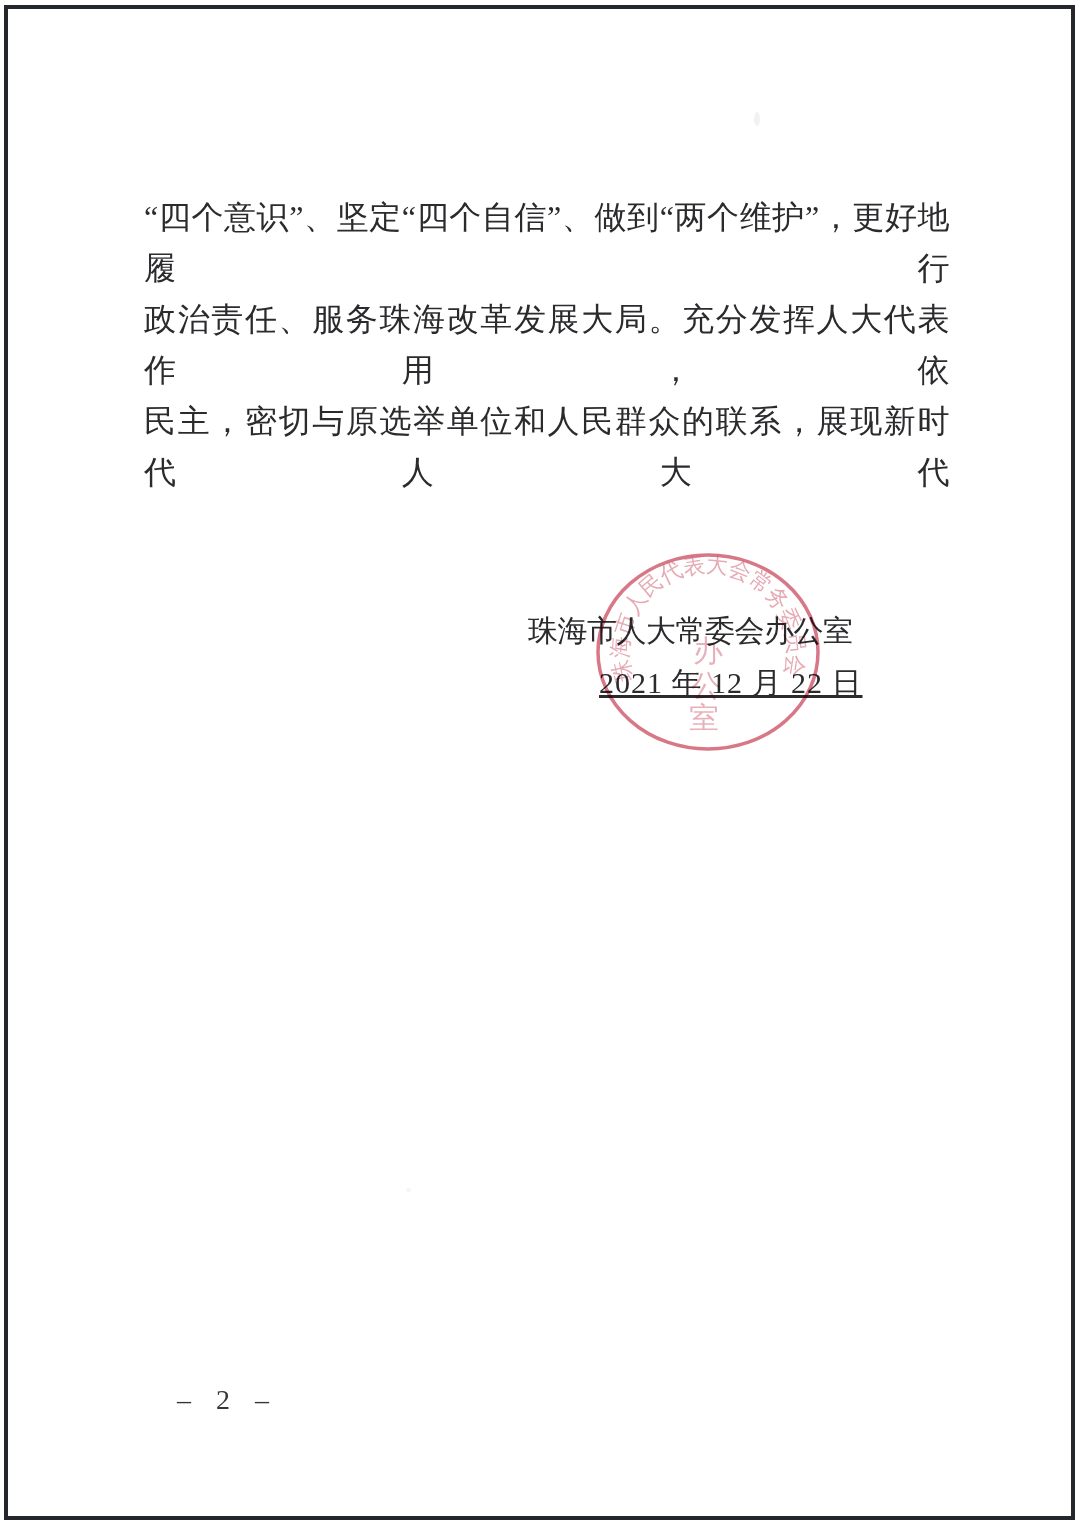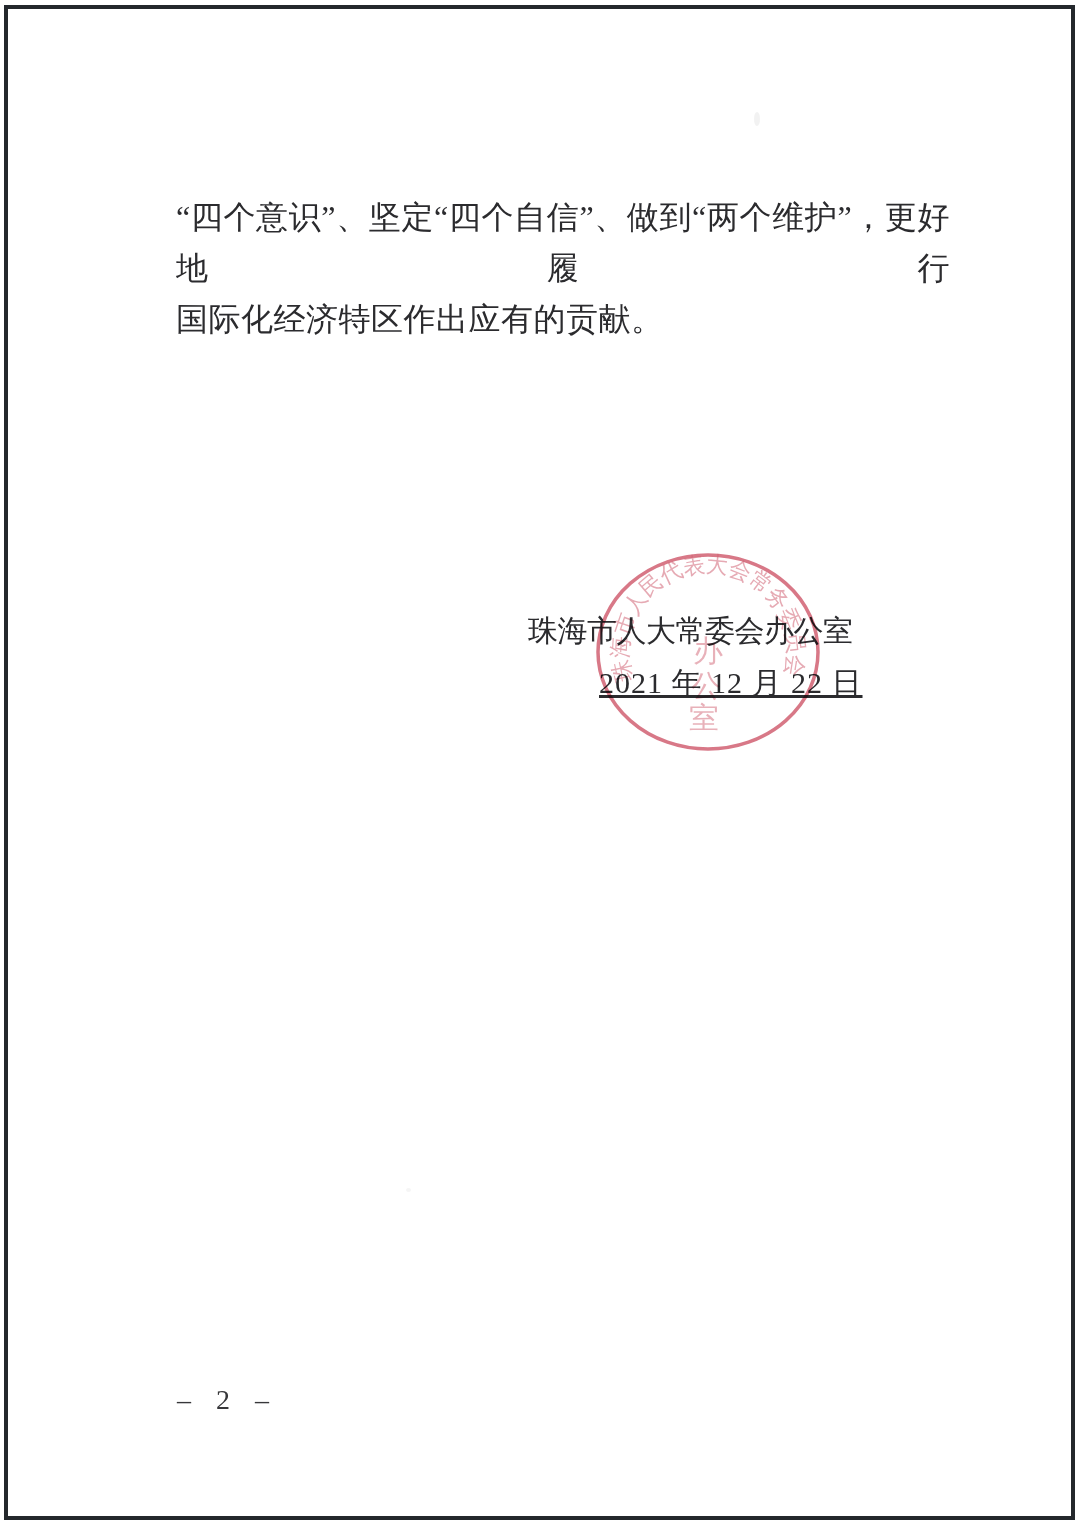--- a/index.html
+++ b/index.html
@@ -24,21 +24,20 @@
     width: 806px;
     font-size: 32px;
     line-height: 51px;
     letter-spacing: 0.5px;
     color: var(--ink);
   }
   .body-text .line {
     text-align: justify;
     text-align-last: justify;
     text-justify: inter-character;
-    margin-left: 32px;
   }
   .body-text .line.last {
     text-align: left;
     text-align-last: left;
   }
   .signature-org {
     position: absolute;
     left: 528px; top: 611px;
     font-size: 30px;
     letter-spacing: -0.5px;
@@ -83,21 +82,22 @@
   .speck-1 { left: 754px; top: 112px; width: 6px; height: 14px; opacity: 0.18; }
   .speck-2 { left: 406px; top: 1188px; width: 5px; height: 4px; opacity: 0.15; }
 </style>
 </head>
 <body>
 
 <div class="frame" style="border-color: rgb(36, 40, 44);"></div>
 
 <div class="body-text">
   <p class="line">“四个意识”、坚定“四个自信”、做到“两个维护”，更好地履行</p>
-  <p class="line last">国际化经济特区作出应有的贡献。</p>
+  <p class="line">政治责任、服务珠海改革发展大局。充分发挥人大代表作用，依</p>
+  <p class="line">民主，密切与原选举单位和人民群众的联系，展现新时代人大代</p>
 </div>
 
 <div class="signature-org">珠海市人大常委会办公室</div>
 <div class="signature-date">2021 年 12 月 22 日</div>
 
 <div class="stamp">
   <svg viewBox="0 0 232 206" xmlns="http://www.w3.org/2000/svg">
     <defs>
       <path id="ringPath" d="M 40.8 130.4 A 80 80 0 1 1 191.2 130.4" fill="none"></path>
     </defs>

